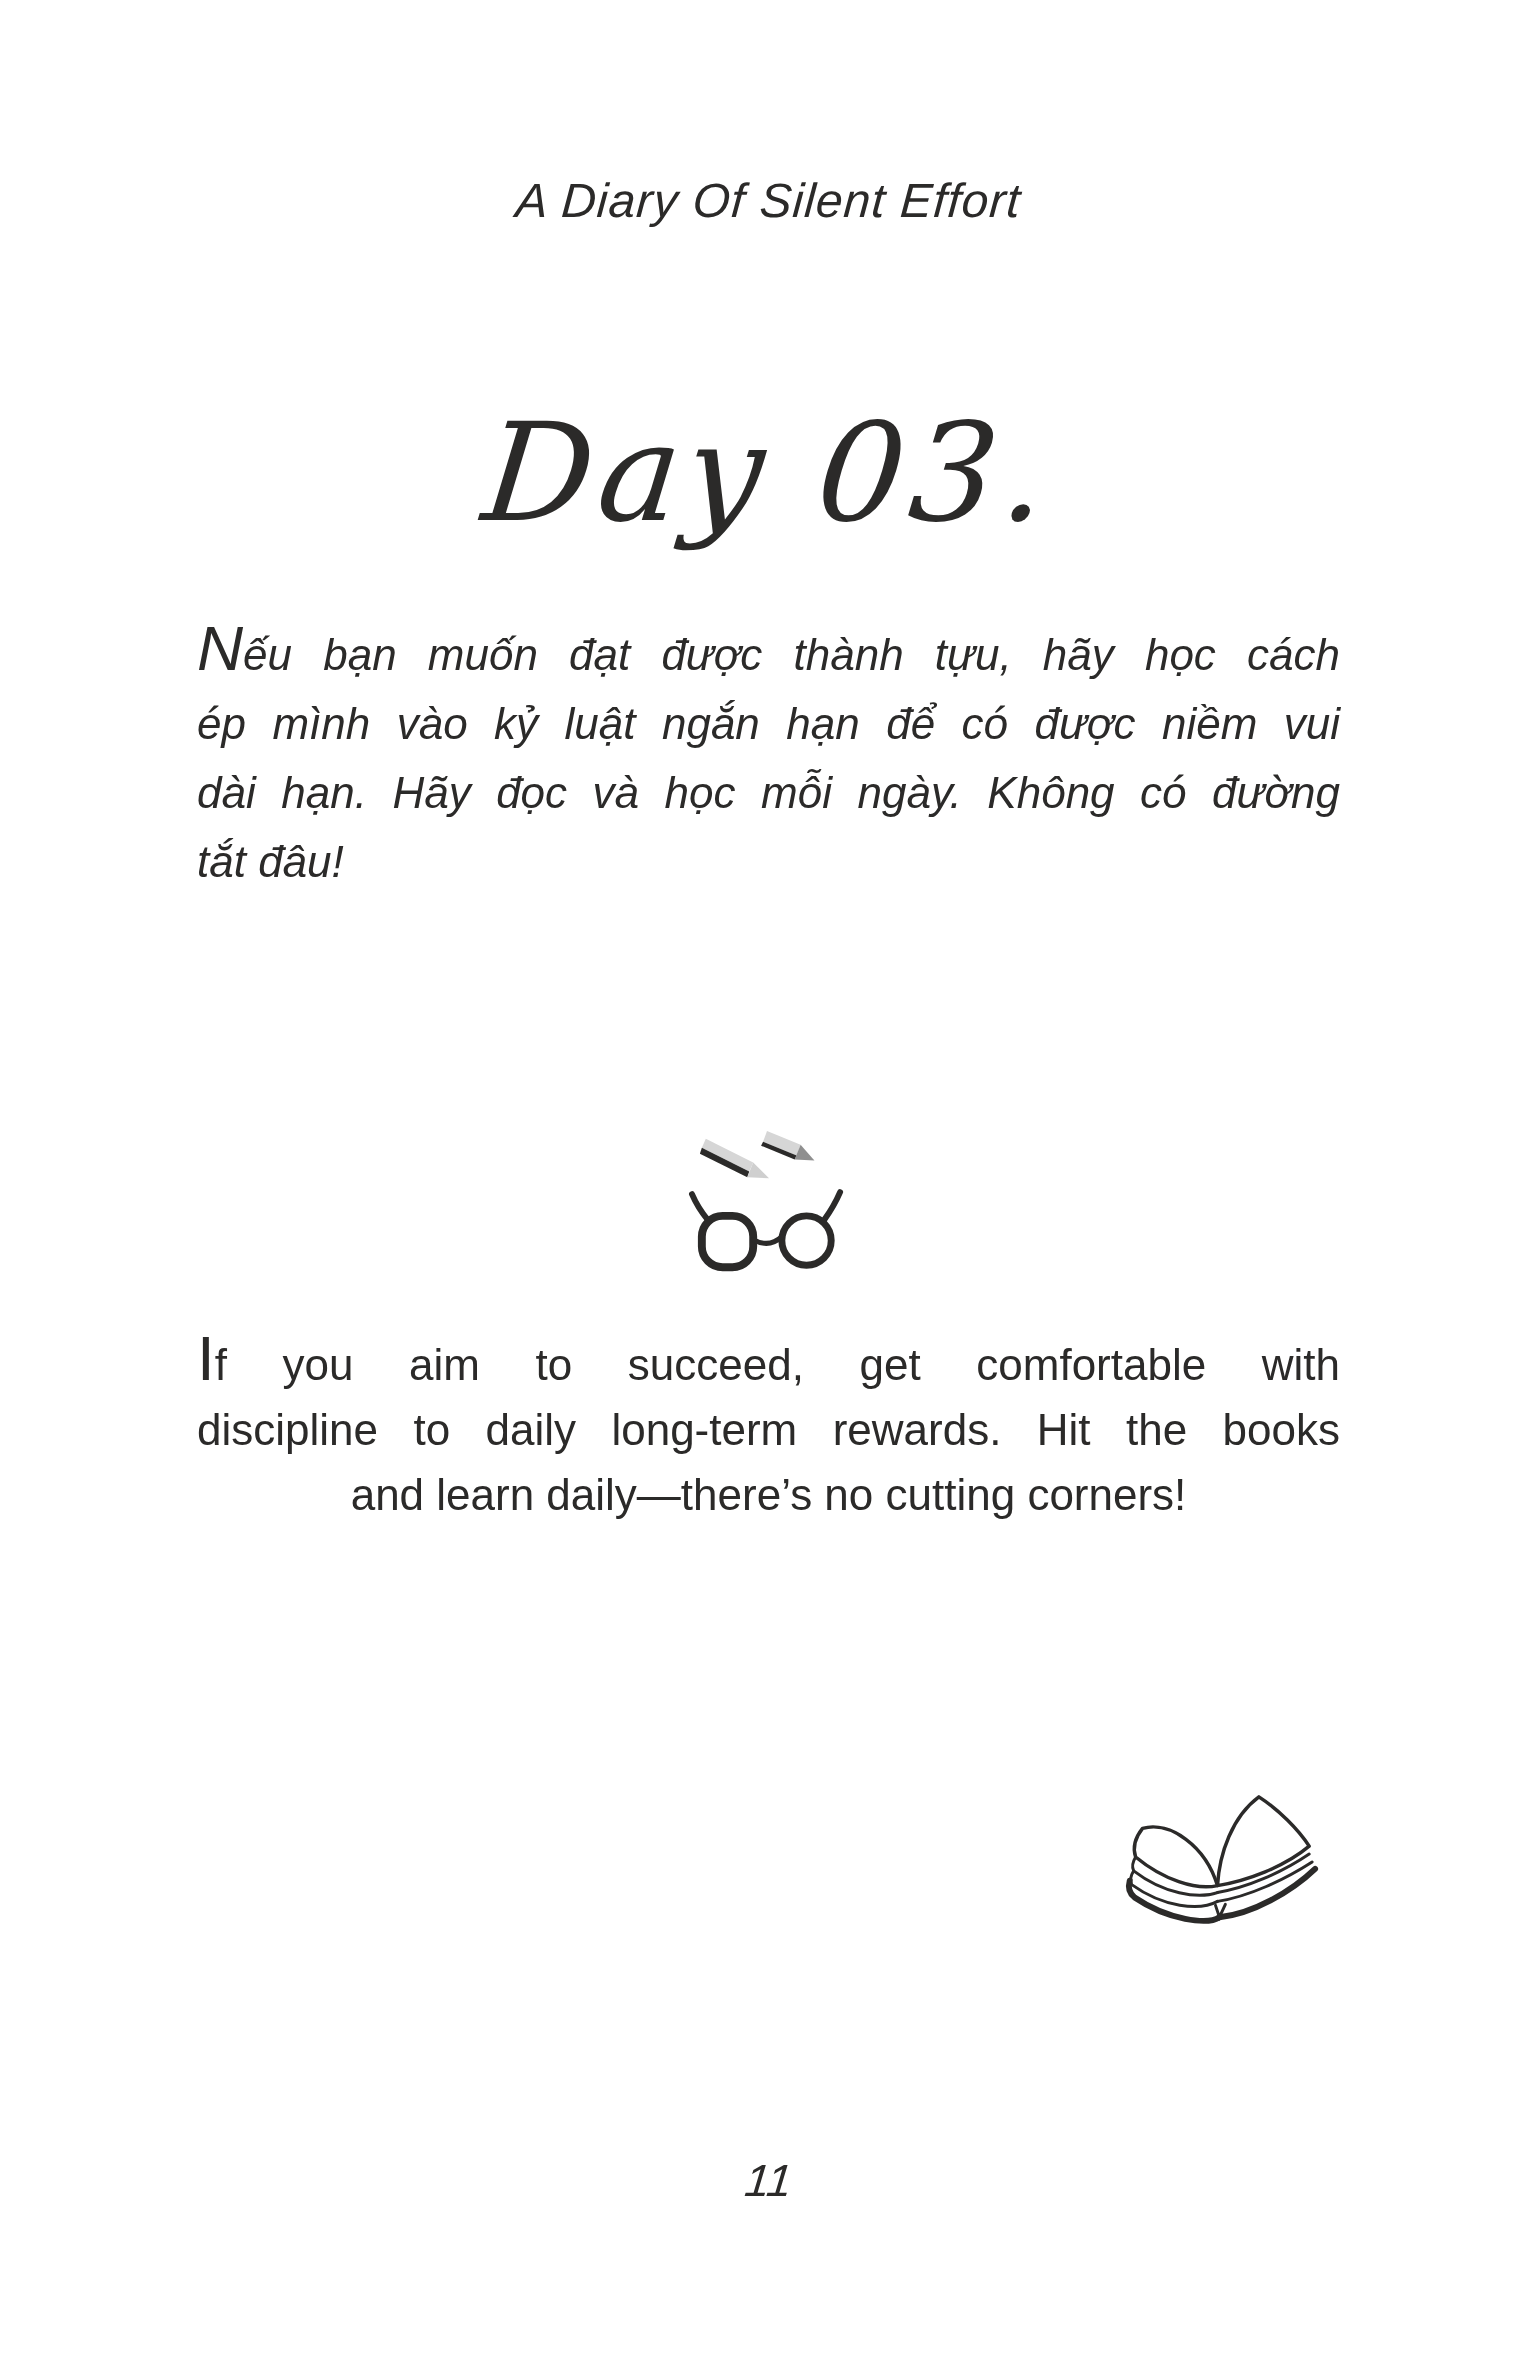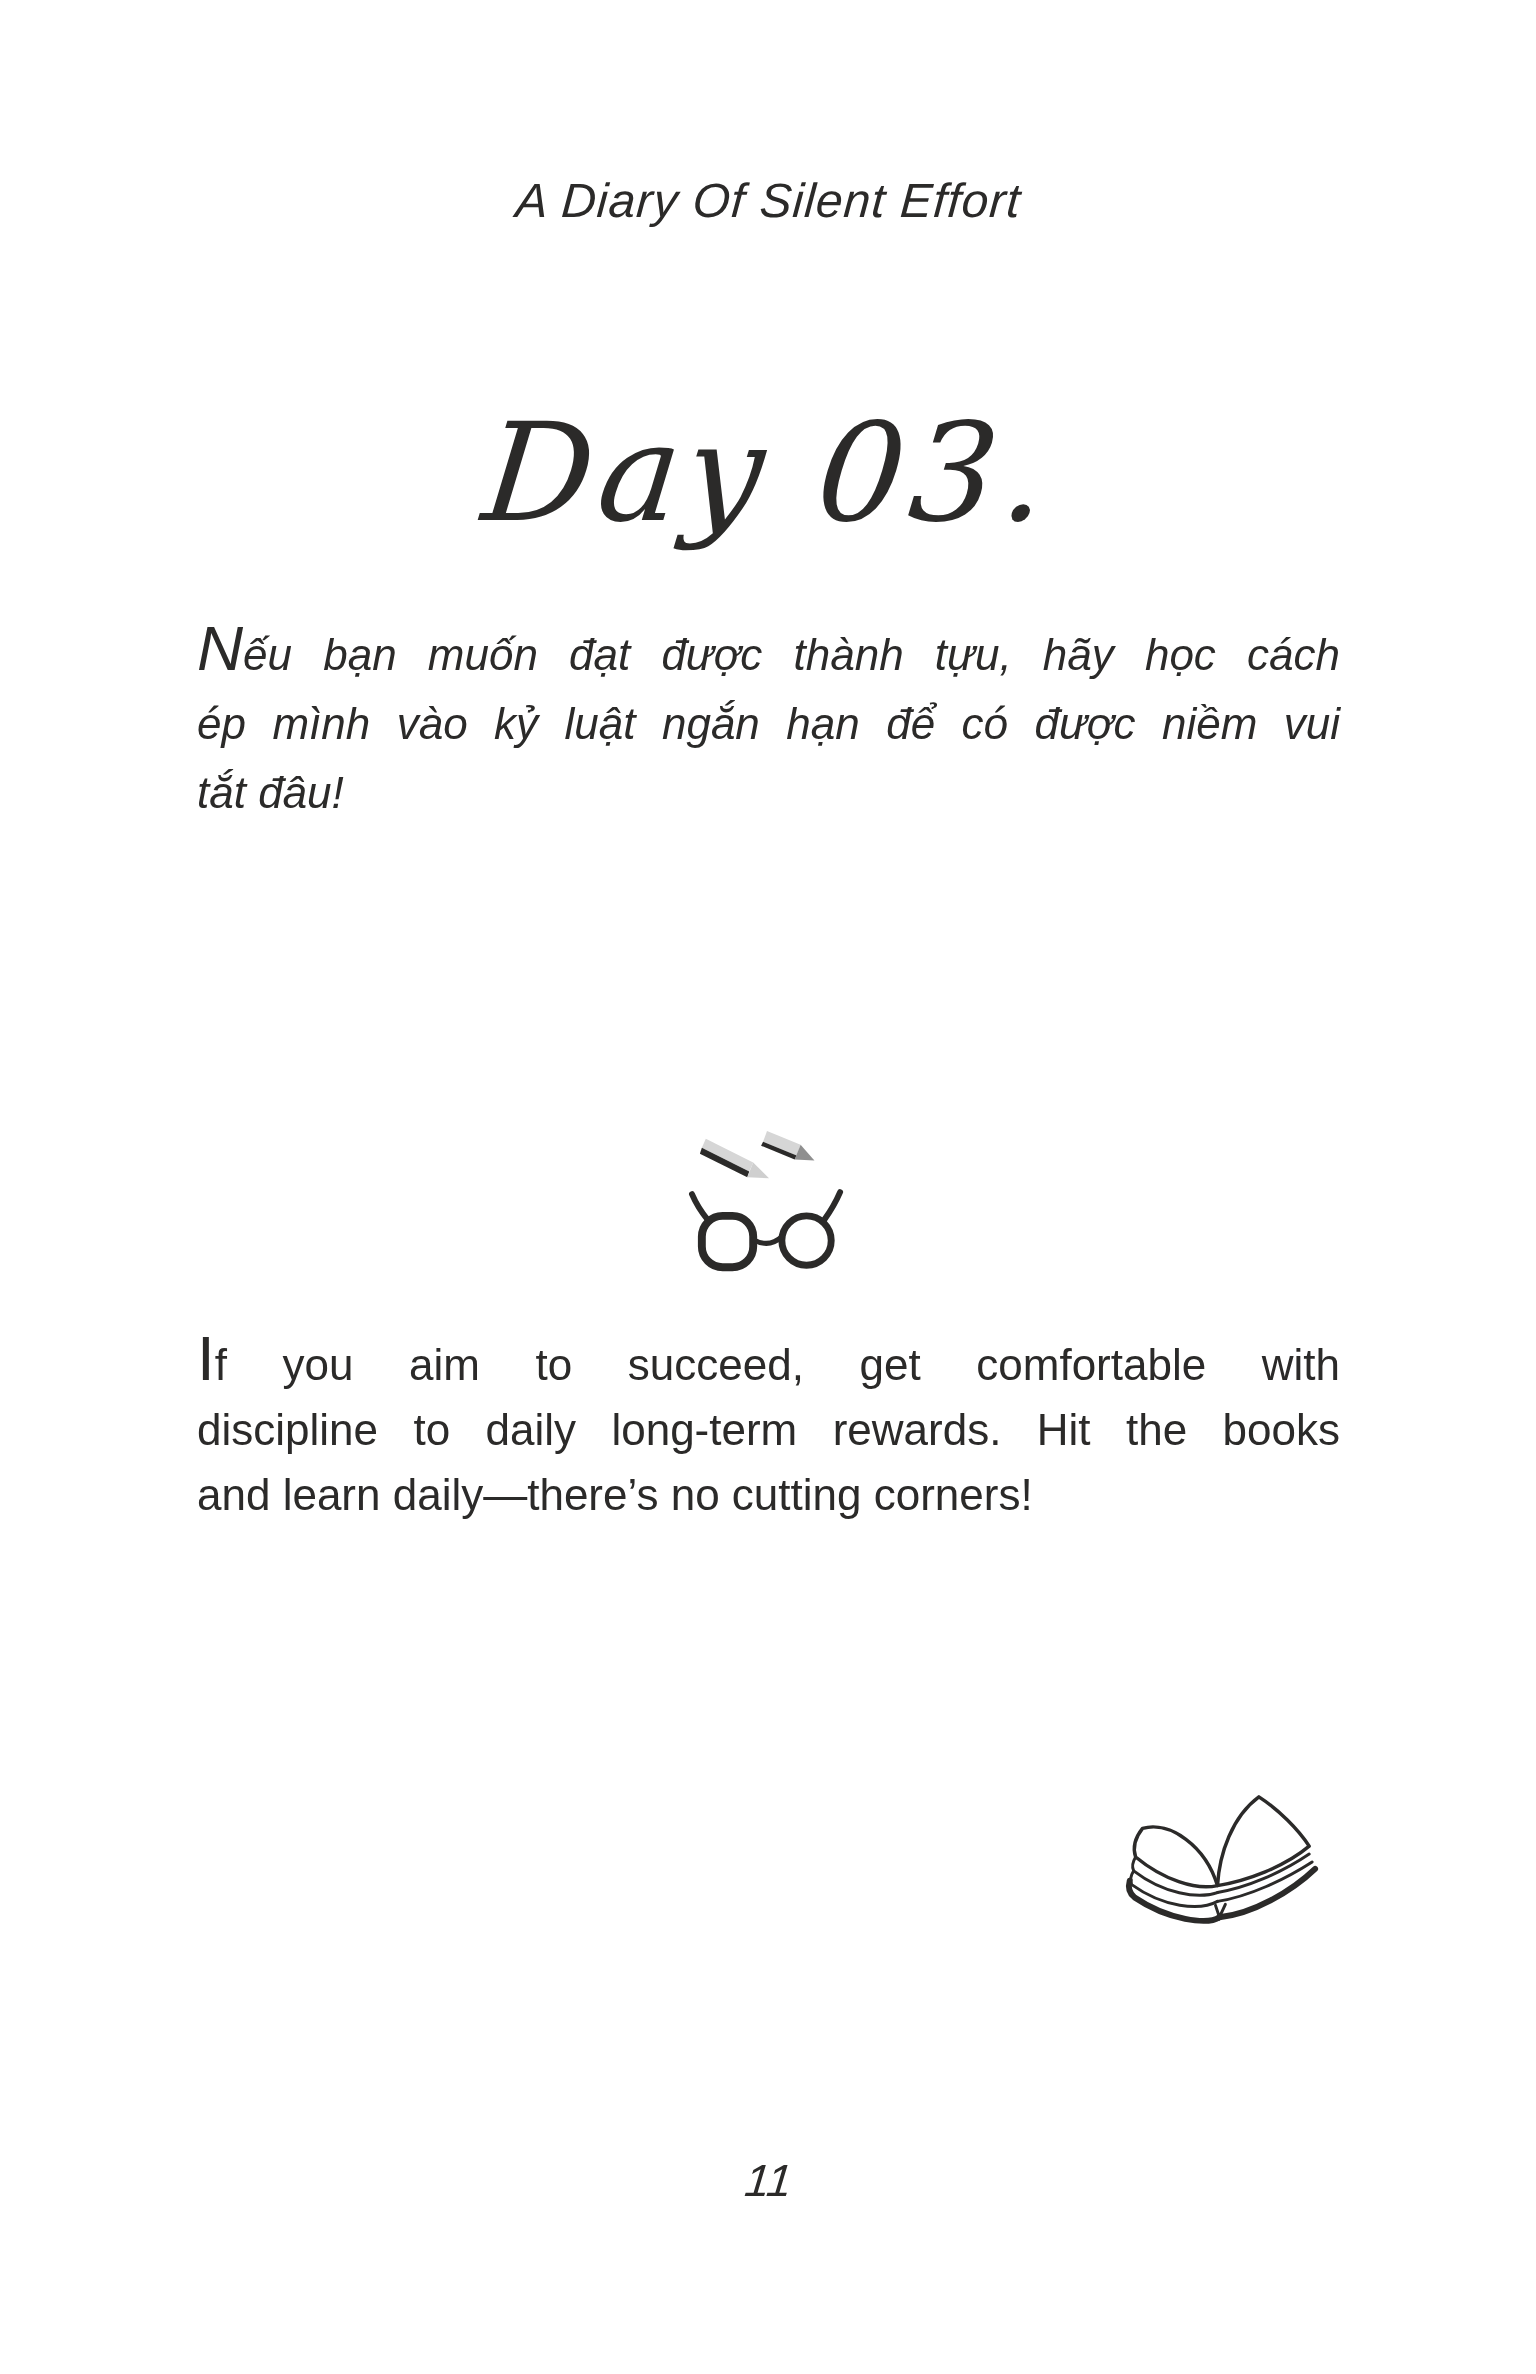--- a/index.html
+++ b/index.html
@@ -16,41 +16,42 @@
     position:absolute;top:394px;left:0;right:0;text-align:center;
     font-family:"DejaVu Serif",serif;font-style:italic;font-weight:400;
     font-size:136px;letter-spacing:5.9px;transform:skewX(-6deg);
   }
   .para{position:absolute;left:197px;width:1143px;}
   .para .pline{white-space:nowrap;}
   .para .pline.jl{text-align:justify;text-align-last:justify;white-space:normal;}
   .para-vi{top:620px;font-style:italic;font-size:44px;}
   .para-vi .pline{height:69px;line-height:69px;}
   .para-en{top:1332px;font-size:44px;}
-  .para-en .pline{height:65px;line-height:65px;}
+  .para-en .pline{height:65px;line-height:65px;text-align:center;}
   .pline.first::first-letter{font-size:1.45em;line-height:1px;}
   .icon-glasses{position:absolute;left:688px;top:1125px;}
   .icon-book{position:absolute;left:1109px;top:1779px;}
   .page-number{
     position:absolute;top:2155px;left:0;right:0;text-align:center;
     font-size:45px;font-style:italic;font-weight:500;transform:skewX(-6deg);
   }
 </style>
 </head>
 <body>
 
 <div class="page">
 
   <div class="header-title">A Diary Of Silent Effort</div>
 
   <div class="day-heading">Day 03.</div>
 
   <div class="para para-vi">
     <div class="pline jl first">Nếu bạn muốn đạt được thành tựu, hãy học cách</div>
     <div class="pline jl">ép mình vào kỷ luật ngắn hạn để có được niềm vui</div>
+    <div class="pline jl">dài hạn. Hãy đọc và học mỗi ngày. Không có đường</div>
     <div class="pline">tắt đâu!</div>
   </div>
 
   <svg class="icon-glasses" width="162" height="158" viewBox="0 0 164 160" aria-hidden="true">
 
     <polygon points="18,14 66,38 62,47 14,23" fill="#d6d6d6"></polygon>
     <polygon points="14,23 62,47 60,53 12,29" fill="#2b2a29"></polygon>
     <polygon points="66,38 82,54 60,53" fill="#cfcfcf"></polygon>
 
     <polygon points="80,6 114,20 110,31 76,17" fill="#d6d6d6"></polygon>

